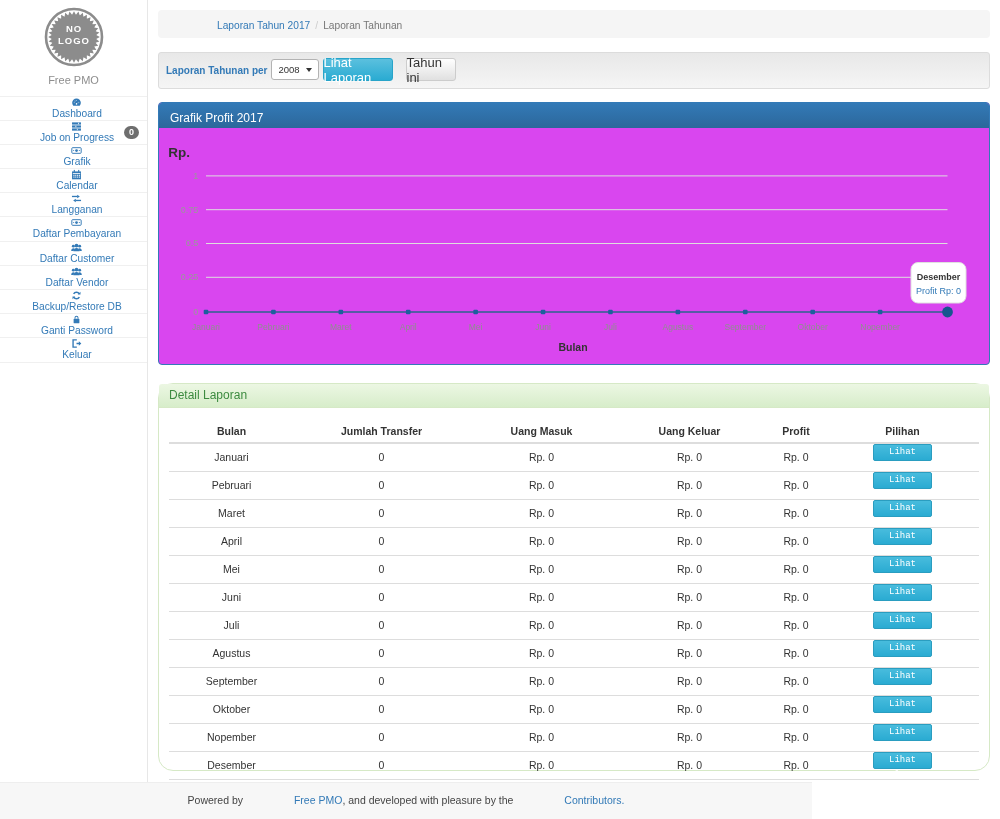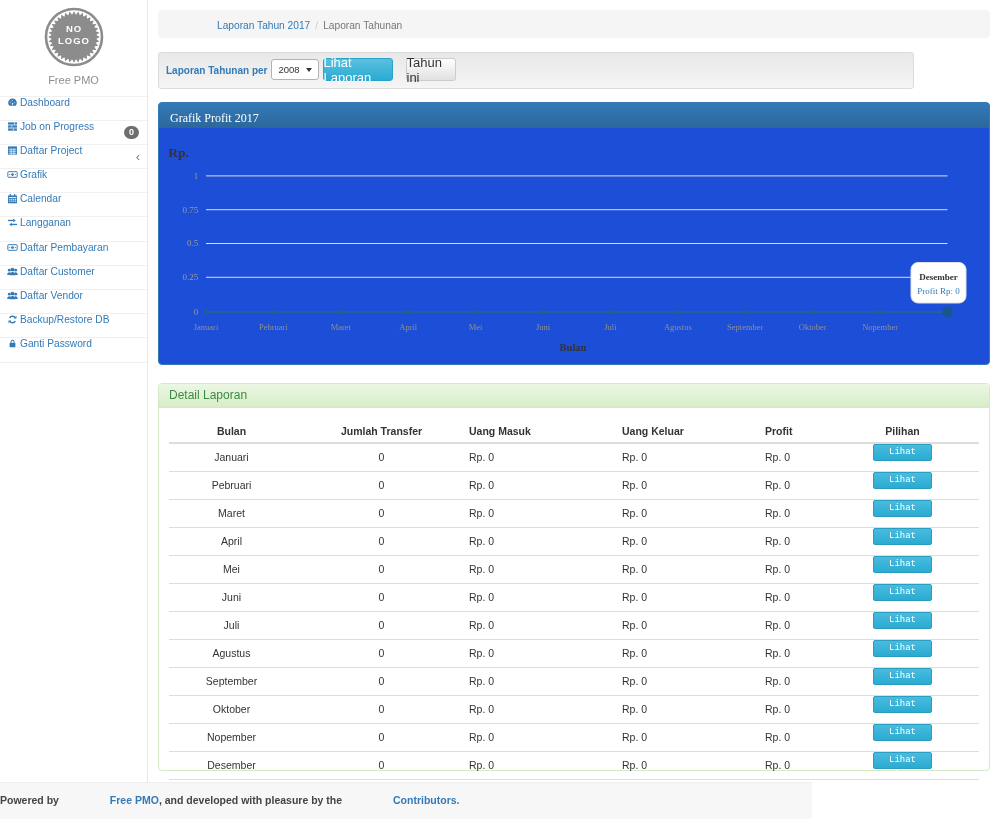--- a/index.html
+++ b/index.html
@@ -5,55 +5,55 @@
 * { margin:0; padding:0; box-sizing:border-box; }
 html,body { width:1000px; height:819px; font-family:"Liberation Sans",sans-serif; background:#fff; }
 body { position:relative; overflow:hidden; }
 a { text-decoration:none; color:#337ab7;padding-left:48px; }
 
 
 .sidebar { position:absolute; left:0; top:0; width:148px; height:783px; background:#fff; border-right:1px solid #e7e7e7; }
 .logo { position:absolute; left:44px; top:7px; }
 .brand { position:absolute; top:73px; left:0; width:147px; text-align:center; font-size:11px; color:#8e8e8e; line-height:14px; }
 ul.menu { position:absolute; top:95.5px; left:0; width:147px; list-style:none; border-top:1px solid #f0f0f0; }
-ul.menu li { height:24.2px; border-bottom:1px solid #f0f0f0; display:flex; align-items:flex-start; padding-left:7px; font-size:10.2px; color:#337ab7; position:relative; }
+ul.menu li { height:24.2px; border-bottom:1px solid #f0f0f0; display:flex; align-items:center; padding-left:7px; font-size:10.2px; color:#337ab7; position:relative;flex-direction:column; }
 ul.menu li svg { width:11px; height:11px; margin-right:2px; flex:none; }
 .badge0 { position:absolute; right:8px; top:5.5px; width:15px; height:13px; border-radius:7px; background:#6e6e6e; color:#fff; font-size:9px; font-weight:bold; text-align:center; line-height:13px; }
 .chev { position:absolute; right:7px; top:4px; color:#76828c; font-size:13px; line-height:16px; }
 
 
 .breadcrumb { position:absolute; left:158px; top:10px; width:832px; height:28px; background:#f5f5f5; border-radius:4px; font-size:10.2px; line-height:31px; padding-left:11px; color:#777; }
 .breadcrumb .sep { color:#ccc; padding:0 5px; }
 
-.formbar { position:absolute; left:158px; top:52px; width:756px; height:37px; background:linear-gradient(to bottom,#e8e8e8 0,#f5f5f5 100%); border:1px solid #dcdcdc; border-radius:3px; display:flex; align-items:center; padding-left:7px; }
+.formbar { position:absolute; left:158px; top:52px; width:832px; height:37px; background:linear-gradient(to bottom,#e8e8e8 0,#f5f5f5 100%); border:1px solid #dcdcdc; border-radius:3px; display:flex; align-items:center; padding-left:7px; }
 .formbar .lbl { font-size:10px; font-weight:bold; color:#337ab7; }
 .sel { margin-left:3px; margin-top:-2px; width:48px; height:21px; background:#fff; border:1px solid #b3b3b3; border-radius:3px; font-size:9.5px; color:#333; line-height:19px; padding-left:7px; position:relative; }
 .sel:after { content:""; position:absolute; right:6px; top:8px; border-left:3.5px solid transparent; border-right:3.5px solid transparent; border-top:4.5px solid #333; }
 .btn { margin-top:-2px; height:23px; border-radius:3px; font-size:13px; display:inline-flex; align-items:center; justify-content:center; }
 .btn-info { margin-left:4px; width:70px; background:linear-gradient(to bottom,#5bc0de 0,#2aabd2 100%); border:1px solid #28a4c9; color:#fff; }
 .btn-default { margin-left:13px; width:50px; background:linear-gradient(to bottom,#fff 0,#e0e0e0 100%); border:1px solid #ccc; color:#333; }
 
 
-.panel1 { position:absolute; left:158px; top:102px; width:832px; height:263px; border:1px solid #337ab7; border-radius:4px; background:#1d4ed8;font-family:Liberation Serif, serif; }
+.panel1 { position:absolute; left:158px; top:102px; width:832px; height:263px; border:1px solid #337ab7; border-radius:4px; background:#d946ef; }
 .panel1 .hd { height:25px; background:linear-gradient(to bottom,#337ab7 0,#2c679b 100%); color:#fff; font-size:12px; line-height:30px; padding-left:11px; border-radius:3px 3px 0 0; }
-.panel2 { position:absolute; left:158px; top:383px; width:832px; height:388px; border:1px solid #d6e9c6; border-radius:4px; background:#fff; }
+.panel2 { position:absolute; left:158px; top:383px; width:832px; height:388px; border:1px solid #d6e9c6; border-radius:15px; background:#fff; }
 .panel2 .hd { height:24px; background:linear-gradient(to bottom,#ecf7e3 0,#d7edca 100%); color:#3d8b40; font-size:12px; line-height:22px; padding-left:10px; border-bottom:1px solid #d6e9c6; border-radius:3px 3px 0 0; }
 .panel2 .bd { padding:10.5px 10px 0 10px; }
 
 
 table.rpt { width:810px; border-collapse:collapse; font-size:10.5px; color:#333; table-layout:fixed; }
 table.rpt th { font-weight:bold; border-bottom:2px solid #ddd; height:24px; padding-top:6.5px; vertical-align:top; }
 table.rpt td { border-top:1px solid #ddd; height:24.1px; }
 table.rpt .c { text-align:center; }
-table.rpt .r { text-align:left; padding-right:8px; }
+table.rpt .r { text-align:center; padding-right:8px; }
 table.rpt tfoot td { font-weight:bold; }
 .btn-xs { display:inline-block; width:59px; height:17px; border-radius:2px; background:linear-gradient(to bottom,#48bcdd 0,#2aabd2 100%); border:1px solid #2a9dc0; color:#fff; font-size:9px; line-height:15px; text-align:center;font-family:Liberation Mono, monospace; }
 
 
-.footer { position:absolute; left:0; top:782px; width:812px; height:37px; background:#f7f7f7; border-top:1px solid #eeeeee; font-size:10.5px; color:#444; line-height:35px;font-weight:bold; }
+.footer { position:absolute; left:0; top:782px; width:812px; height:37px; background:#f7f7f7; border-top:1px solid #eeeeee; text-align:center; font-size:10.5px; color:#444; line-height:35px; }
 </style>
 </head>
 <body>
 
 <div class="sidebar">
   <svg class="logo" width="60" height="60" viewBox="0 0 60 60">
     <circle cx="30" cy="30" r="28" fill="none" stroke="#8c8c8c" stroke-width="2.6"></circle>
     <g fill="#8c8c8c">
       <polygon id="star" points="30.00,4.20 31.94,7.78 34.48,4.59 35.77,8.46 38.82,5.76 39.42,9.79 42.90,7.66 42.79,11.73 46.58,10.24 45.77,14.23 49.76,13.42 48.27,17.21 52.34,17.10 50.21,20.58 54.24,21.18 51.54,24.23 55.41,25.52 52.22,28.06 55.80,30.00 52.22,31.94 55.41,34.48 51.54,35.77 54.24,38.82 50.21,39.42 52.34,42.90 48.27,42.79 49.76,46.58 45.77,45.77 46.58,49.76 42.79,48.27 42.90,52.34 39.42,50.21 38.82,54.24 35.77,51.54 34.48,55.41 31.94,52.22 30.00,55.80 28.06,52.22 25.52,55.41 24.23,51.54 21.18,54.24 20.58,50.21 17.10,52.34 17.21,48.27 13.42,49.76 14.23,45.77 10.24,46.58 11.73,42.79 7.66,42.90 9.79,39.42 5.76,38.82 8.46,35.77 4.59,34.48 7.78,31.94 4.20,30.00 7.78,28.06 4.59,25.52 8.46,24.23 5.76,21.18 9.79,20.58 7.66,17.10 11.73,17.21 10.24,13.42 14.23,14.23 13.42,10.24 17.21,11.73 17.10,7.66 20.58,9.79 21.18,5.76 24.23,8.46 25.52,4.59 28.06,7.78"></polygon>
       <circle cx="30" cy="30" r="22.3"></circle>
@@ -79,28 +79,20 @@
         <svg viewBox="0 0 16 16" fill="#337ab7" stroke="none">
           <rect x="1.5" y="2" width="13" height="3.2"></rect>
           <rect x="1.5" y="6.4" width="13" height="3.2"></rect>
           <rect x="1.5" y="10.8" width="13" height="3.2"></rect>
           <rect x="10.5" y="2.5" width="1.2" height="2.2" fill="#fff"></rect>
           <rect x="6.5" y="6.9" width="1.2" height="2.2" fill="#fff"></rect>
           <rect x="8.5" y="11.3" width="1.2" height="2.2" fill="#fff"></rect>
         </svg>
         <span>Job on Progress</span>
         <span class="badge0">0</span>
-      </li>
-      <li>
-        <svg viewBox="0 0 16 16" fill="#337ab7" stroke="none">
-          <path d="M1.5 2h13v12h-13z"></path>
-          <path d="M2.7 6.2h10.6M2.7 9.1h10.6M2.7 12h10.6M6 5v9M10 5v9" stroke="#fff" stroke-width="1"></path>
-        </svg>
-        <span>Daftar Project</span>
-        <span class="chev">‹</span>
       </li>
       <li>
         <svg viewBox="0 0 16 16" fill="#337ab7" stroke="none">
           <rect x="1.2" y="3.9" width="13.6" height="8.2" rx="1.2" fill="none" stroke="#337ab7" stroke-width="1.4"></rect>
           <circle cx="8" cy="8" r="2"></circle>
           <circle cx="3.9" cy="8" r=".8"></circle>
           <circle cx="12.1" cy="8" r=".8"></circle>
         </svg>
         <span>Grafik</span>
       </li>
@@ -170,20 +162,27 @@
           <path d="M13.8 2.5v4h-4zM2.2 13.5v-4h4z"></path>
         </svg>
         <span>Backup/Restore DB</span>
       </li>
       <li>
         <svg viewBox="0 0 16 16" fill="#337ab7" stroke="none">
           <path d="M5.1 7V5.6a2.9 2.9 0 0 1 5.8 0V7H9.5V5.6a1.5 1.5 0 0 0-3 0V7z"></path>
           <rect x="3.8" y="7" width="8.4" height="6.6" rx="1"></rect>
         </svg>
         <span>Ganti Password</span>
+      </li>
+      <li>
+        <svg viewBox="0 0 16 16" fill="#337ab7" stroke="none">
+          <path d="M2 1.8h6.5v2H4v8.4h4.5v2H2z"></path>
+          <path d="M8 6.9h3.4V4.6L15 8l-3.6 3.4V9.1H8z"></path>
+        </svg>
+        <span>Keluar</span>
       </li>
     </ul>
 </div>
 
 <div class="breadcrumb"><a>Laporan Tahun 2017</a><span class="sep">/</span>Laporan Tahunan</div>
 
 <div class="formbar">
   <span class="lbl">Laporan Tahunan per</span>
   <span class="sel">2008</span>
   <span class="btn btn-info">Lihat Laporan</span>

